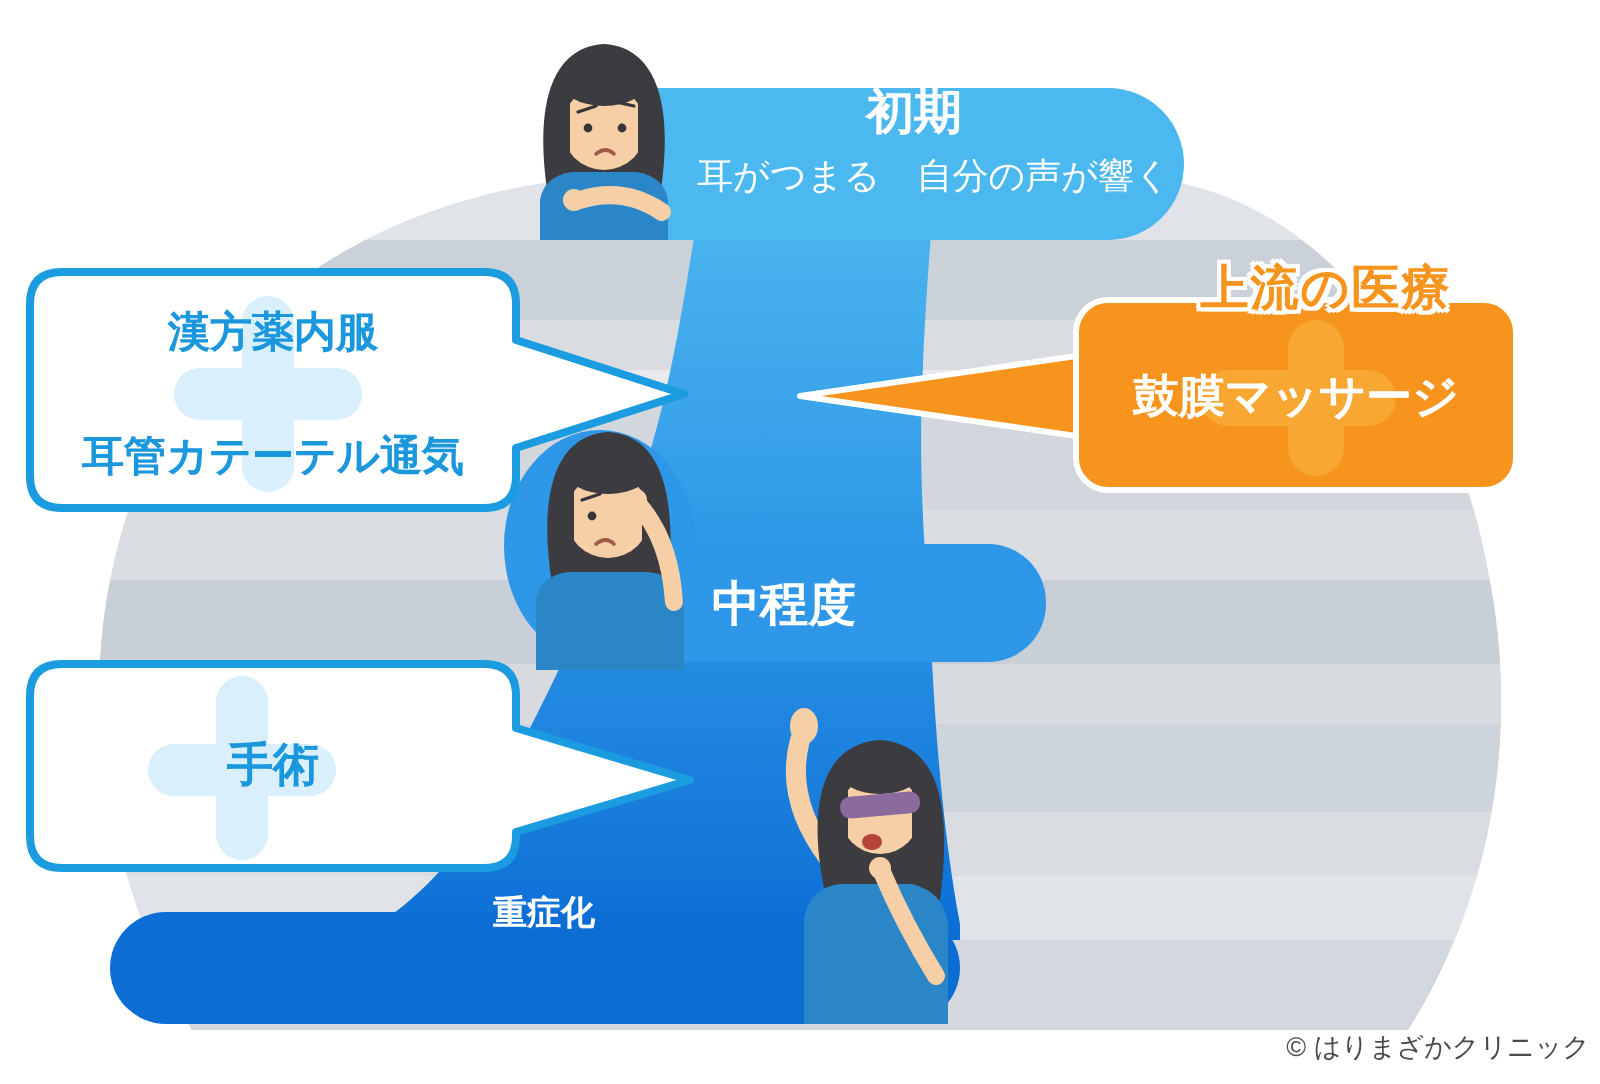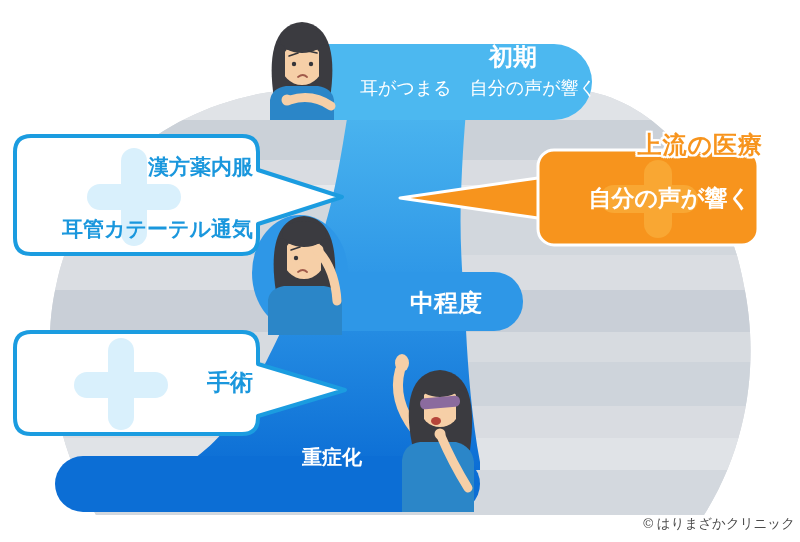--- a/index.html
+++ b/index.html
@@ -1,32 +1,32 @@
 <!DOCTYPE html>
 <html><head>
 <meta charset="utf-8">
 <style>
   html,body{margin:0;padding:0;background:#fff;}
   .canvas{
     position:relative;width:800px;height:542px;overflow:hidden;background:#ffffff;
     font-family:"Liberation Sans","DejaVu Sans",sans-serif;
   }
   .canvas svg{position:absolute;left:0;top:0;}
-  .txt{position:absolute;text-align:right;white-space:pre;}
+  .txt{position:absolute;text-align:center;white-space:pre;}
   .stage-title{font-weight:bold;color:#ffffff;font-size:24px;line-height:28px;}
   .stage-sub{color:#ffffff;font-size:18px;line-height:22px;}
   .bubble-text{color:#1a97dd;font-weight:bold;font-size:21px;line-height:31px;}
   .surgery-text{color:#1a97dd;font-weight:bold;font-size:23px;line-height:28px;}
   .orange-title{
     color:#f7941d;font-weight:bold;font-size:24px;line-height:28px;letter-spacing:1px;
     text-shadow:-2px -2px 0 #fff,2px -2px 0 #fff,-2px 2px 0 #fff,2px 2px 0 #fff,
                 0 -2px 0 #fff,0 2px 0 #fff,-2px 0 0 #fff,2px 0 0 #fff;
   }
   .orange-label{color:#ffffff;font-weight:bold;font-size:23px;line-height:27px;}
-  .severe-title{font-weight:bold;color:#ffffff;font-size:20px;line-height:28px;}
+  .severe-title{font-weight:bold;color:#ffffff;font-size:17px;line-height:28px;}
   .copyright{color:#4a4a4a;font-size:13.5px;line-height:16px;text-align:right;}
 </style>
 </head>
 <body>
 
 <div class="canvas">
 
   <svg width="800" height="542" viewBox="0 0 800 542">
     <defs>
       <linearGradient id="riverGrad" gradientUnits="userSpaceOnUse" x1="0" y1="85" x2="0" y2="470">
@@ -149,21 +149,21 @@
     </g>
   </svg>
 
   <div class="txt stage-title" style="left:377px;top:43px;width:160px;">初期</div>
   <div class="txt stage-sub" style="left:337px;top:77px;width:260px;">耳がつまる　自分の声が響く</div>
 
   <div class="txt bubble-text" style="left:20px;top:151px;width:233px;">漢方薬内服</div>
   <div class="txt orange-title" style="left:563px;top:131px;width:200px;">上流の医療</div>
 
   <div class="txt bubble-text" style="left:20px;top:213px;width:233px;">耳管カテーテル通気</div>
-  <div class="txt orange-label" style="left:545px;top:185px;width:206px;">自分の声が響く</div>
+  <div class="txt orange-label" style="left:545px;top:185px;width:206px;">鼓膜マッサージ</div>
 
   <div class="txt stage-title" style="left:302px;top:289px;width:180px;">中程度</div>
 
   <div class="txt surgery-text" style="left:20px;top:368px;width:233px;">手術</div>
 
   <div class="txt severe-title" style="left:182px;top:443px;width:180px;">重症化</div>
 
   <div class="txt copyright" style="right:5px;top:516px;width:250px;">© はりまざかクリニック</div>
 </div>
 

